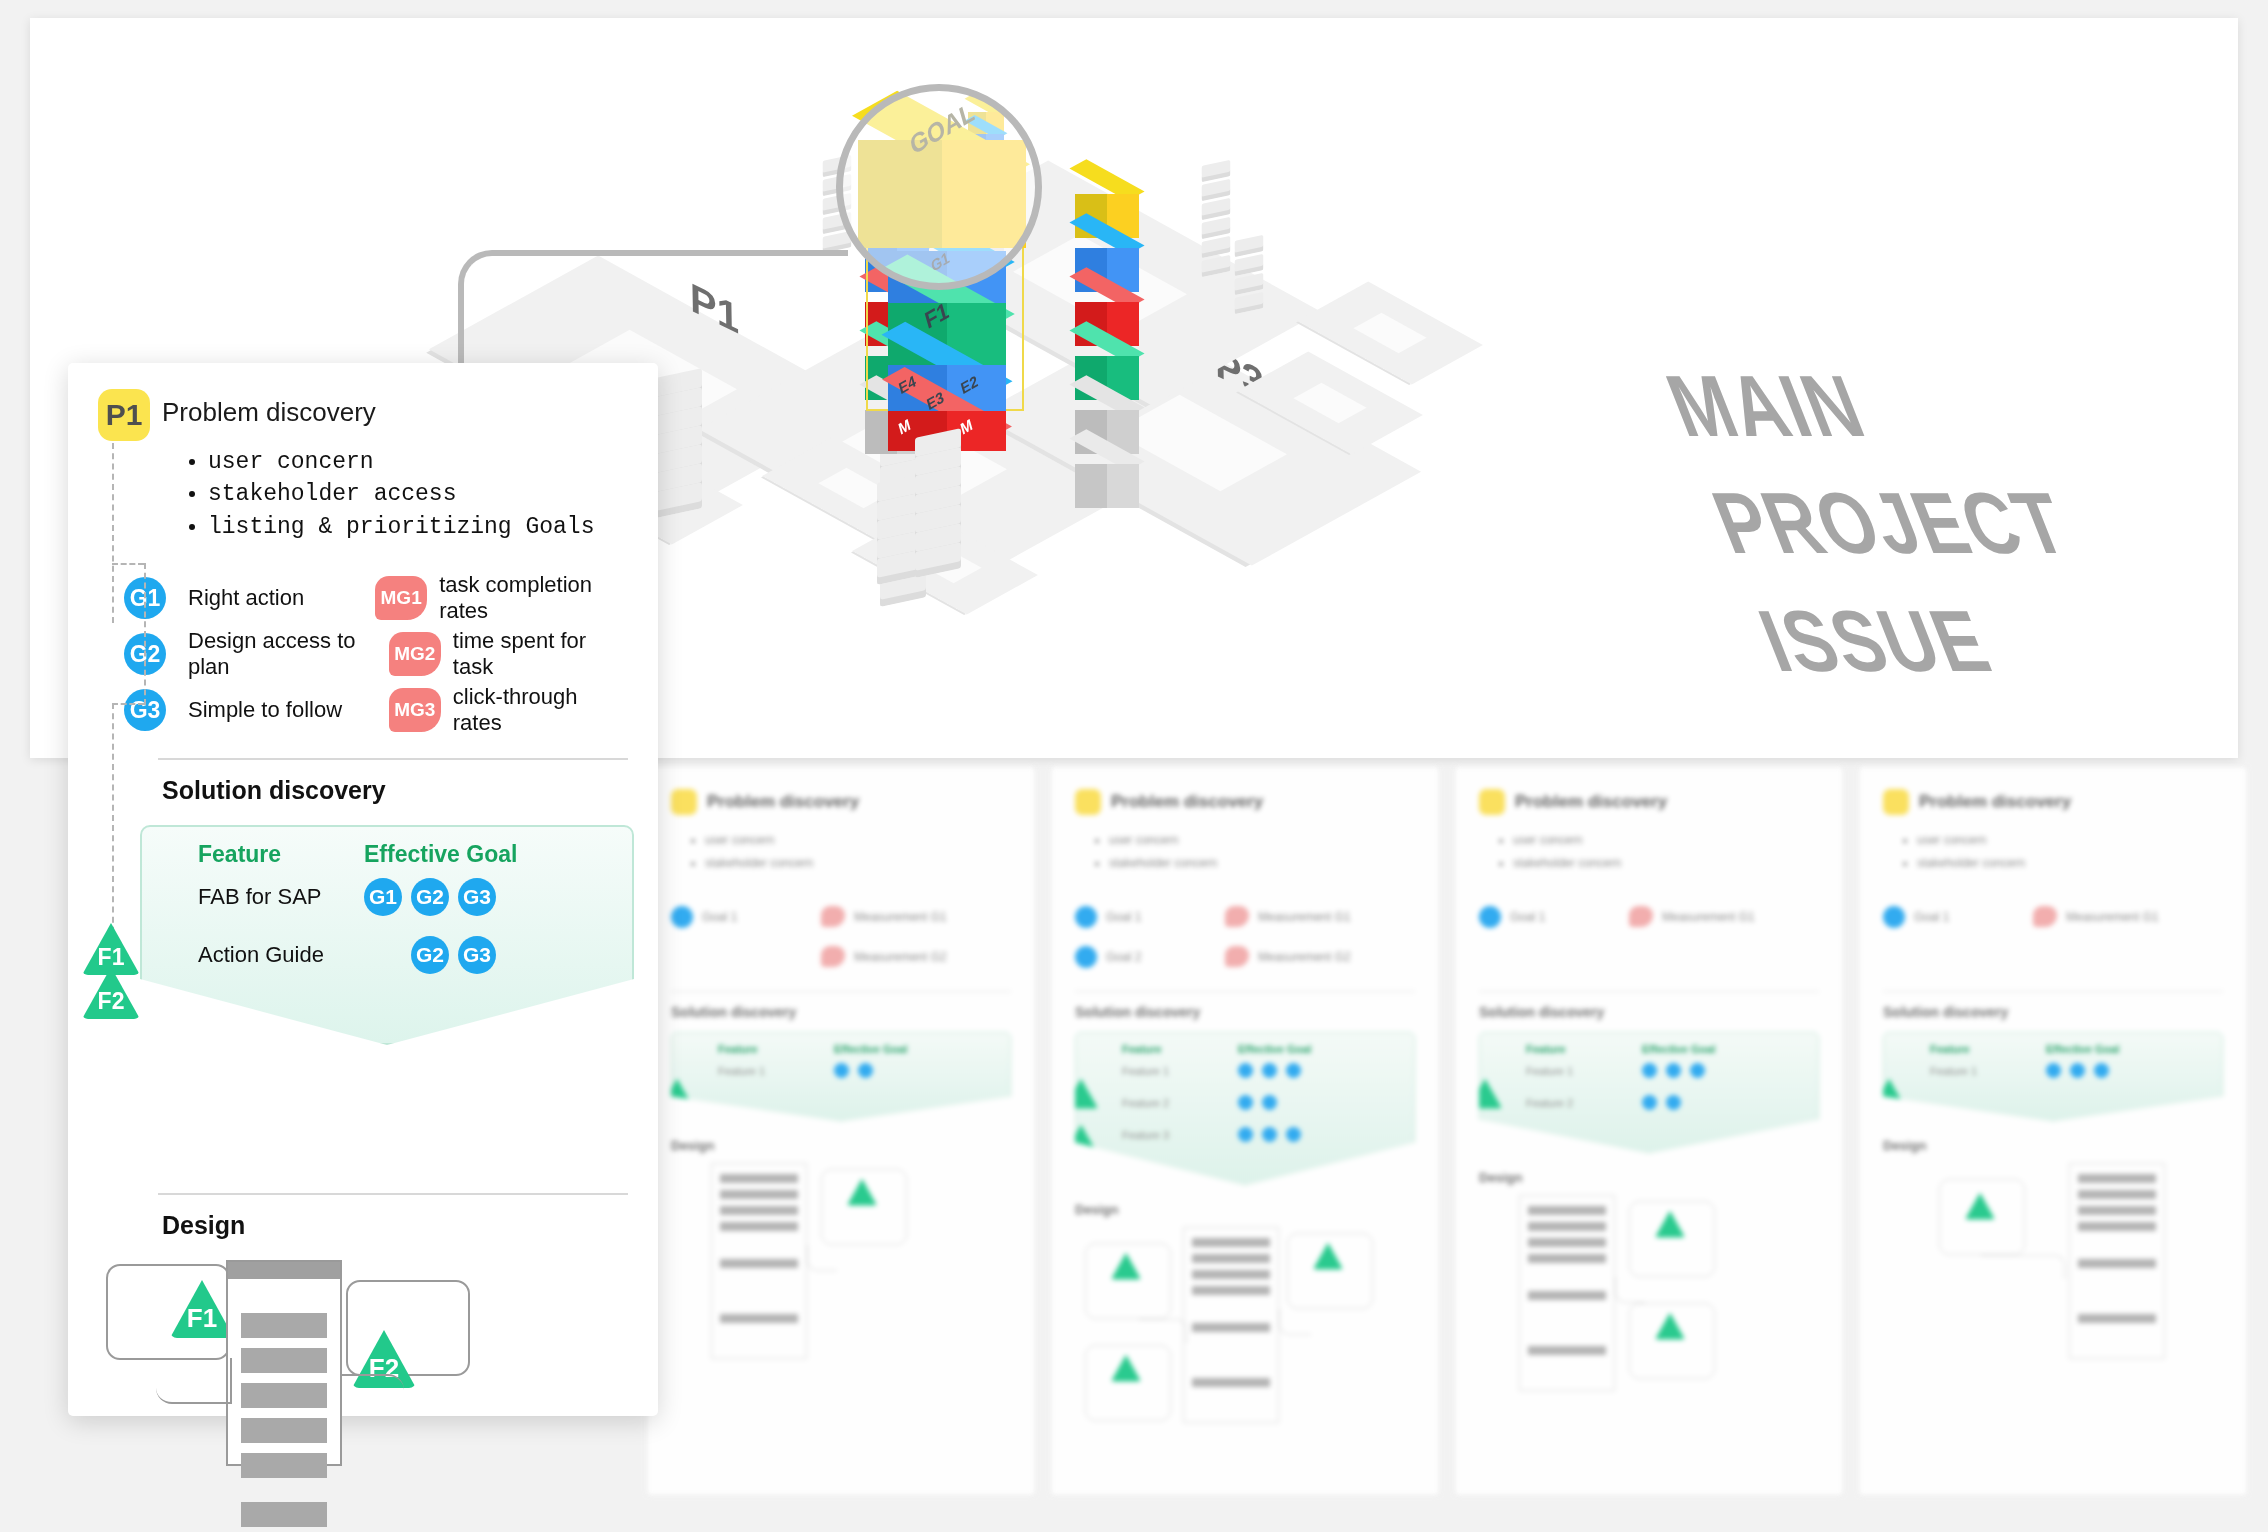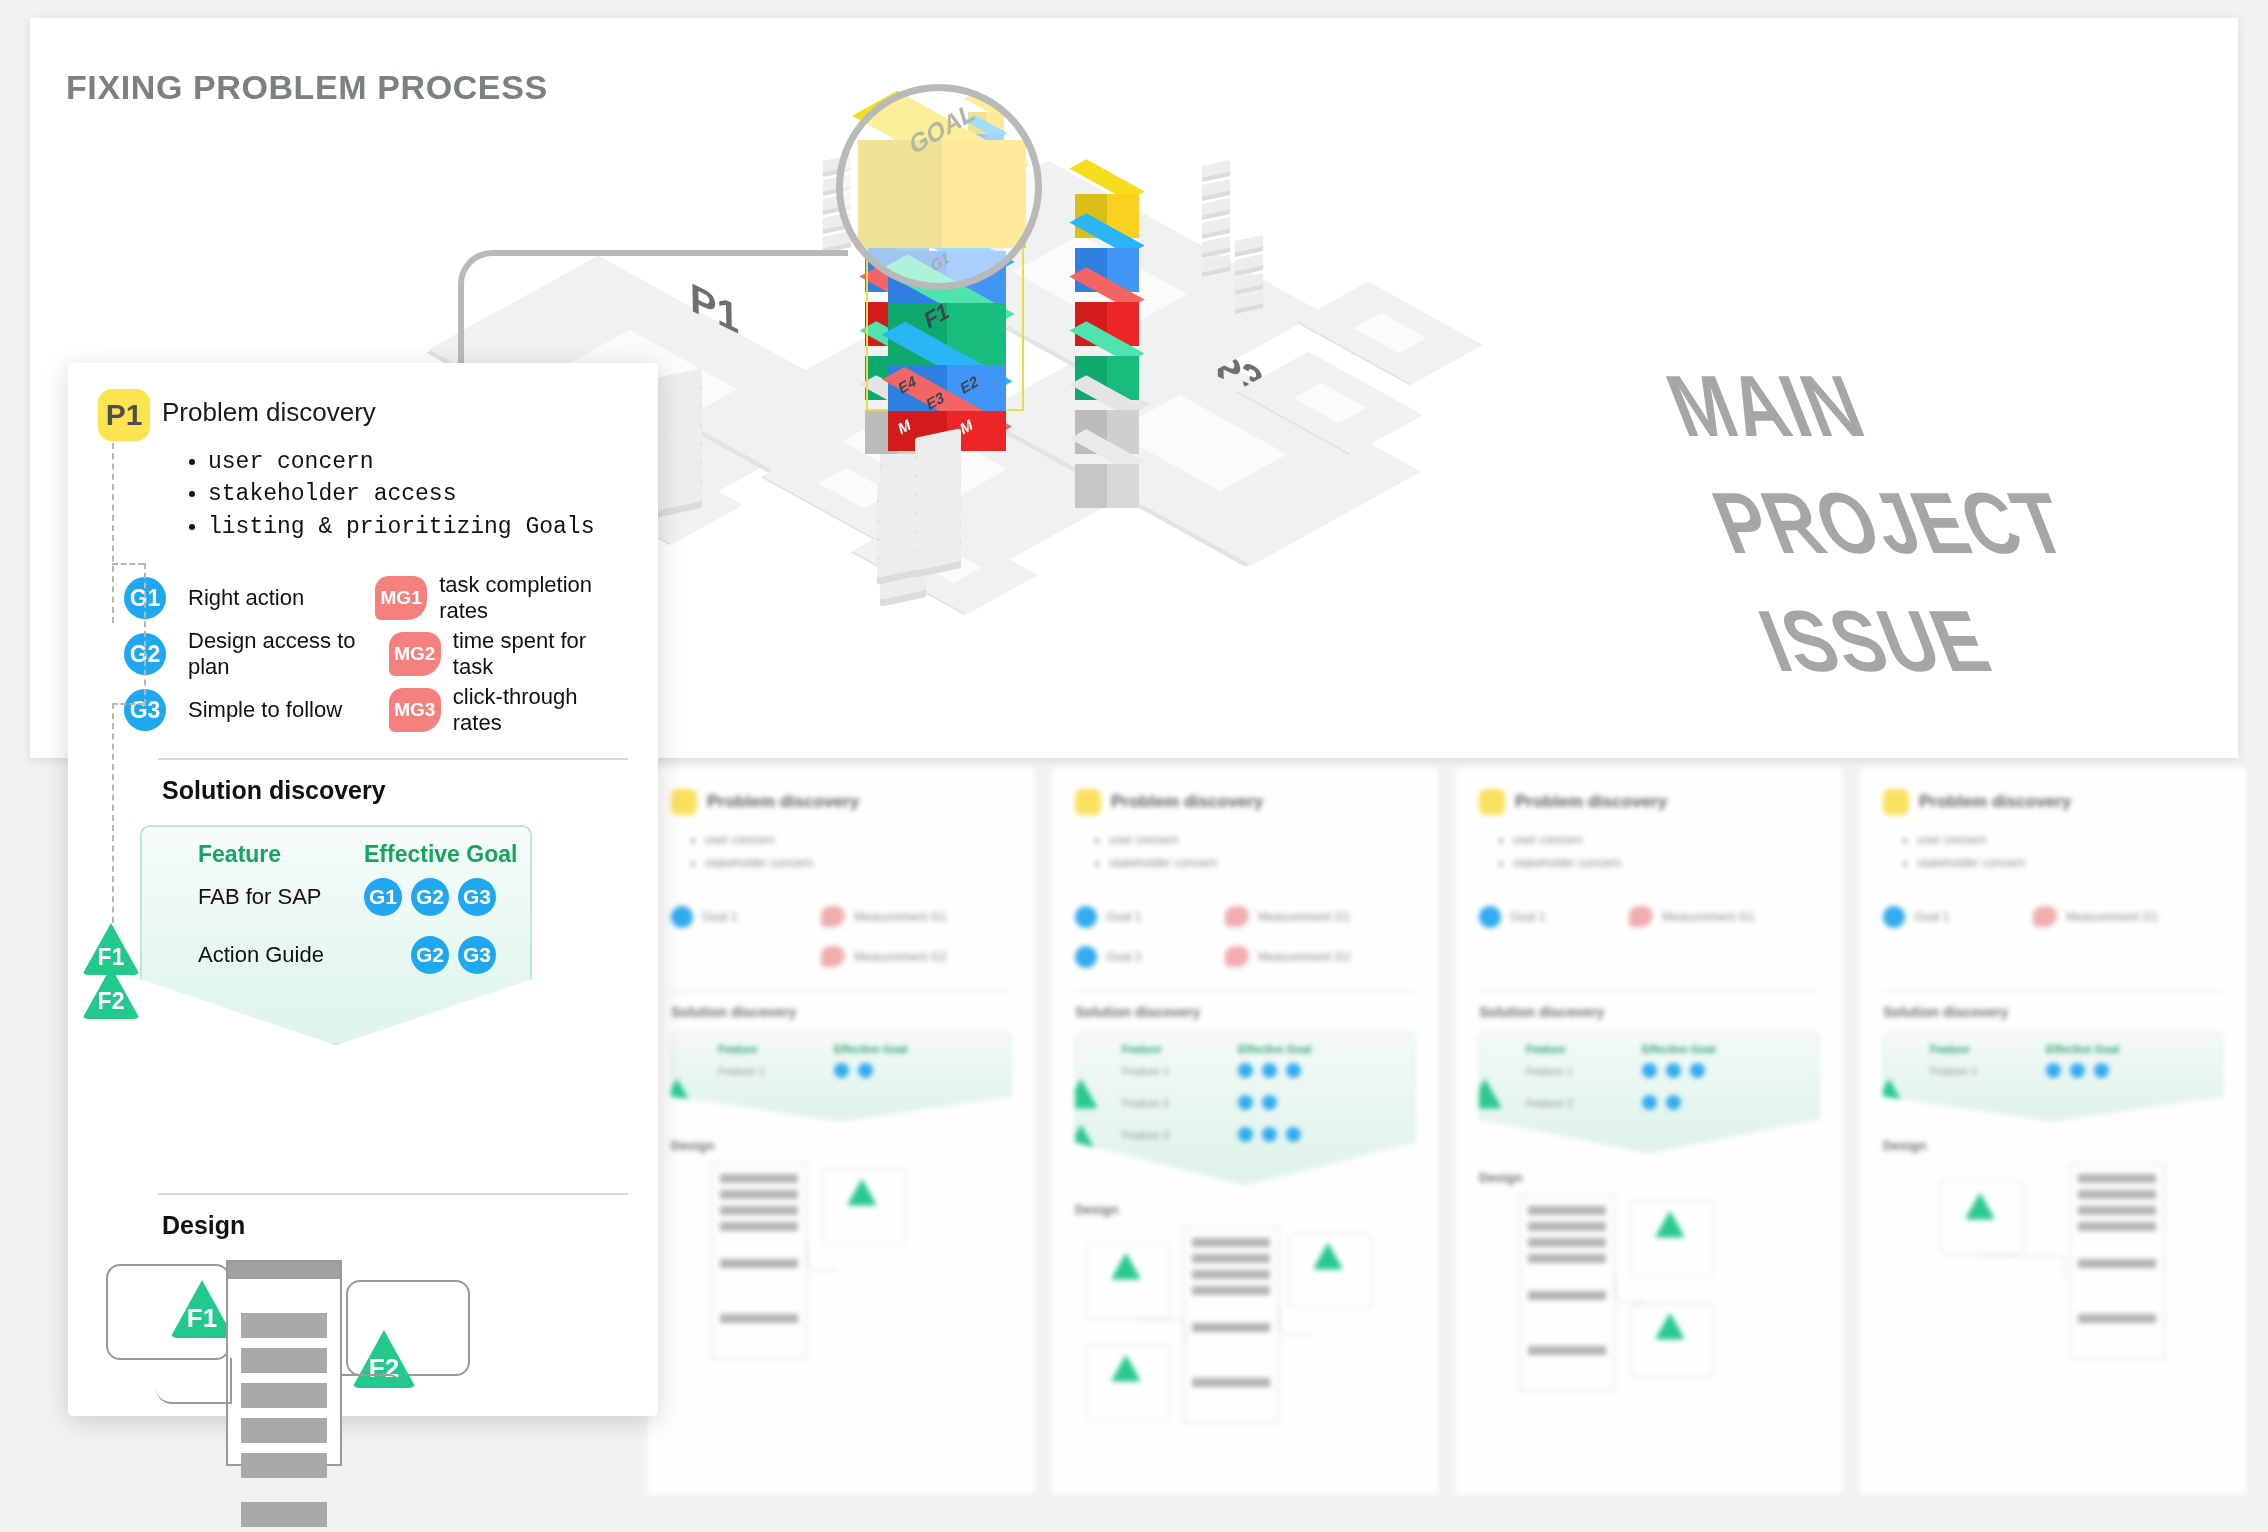--- a/index.html
+++ b/index.html
@@ -176,21 +176,21 @@
   .g-label { font-size: 22px; color: #111; margin-left: 22px; width: 206px; }
   .mg-badge {
     width: 52px; height: 44px; background: #f5817f; border-radius: 14px 14px 20px 6px;
     color: #fff; font-size: 19px; font-weight: bold;
     display: flex; align-items: center; justify-content: center; flex: none;
   }
   .mg-label { font-size: 22px; color: #111; margin-left: 12px; }
   .d-rule { margin: 20px 0 0 60px; border-top: 2px solid #d8d8d8; }
   .d-sec { font-size: 25px; font-weight: bold; color: #111; margin: 16px 0 0 64px; }
   .sol-panel {
-    position: relative; margin: 20px 0 0 42px; width: 392px; height: 220px;
+    position: relative; margin: 20px 0 0 42px; width: 494px; height: 220px;
     background: linear-gradient(#f6fcfa,#ddf4ec);
     border: 2px solid #bfe7d7; border-radius: 10px;
     clip-path: polygon(0 0,100% 0,100% 70%,50% 100%,0 70%);
   }
   .sp-h { display: flex; padding: 14px 0 0 56px; font-size: 23px; font-weight: bold; color: #16a45f; }
   .sp-h .c1 { width: 166px; }
   .sp-row { display: flex; align-items: center; padding-left: 56px; height: 58px; font-size: 22px; color: #111; }
   .sp-row .c1 { width: 166px; }
   .gmini { width: 38px; height: 38px; border-radius: 50%; background: #1fa8ef; color: #fff;
            font-size: 21px; font-weight: bold; display: flex; align-items: center; justify-content: center; margin-right: 9px; }
@@ -214,21 +214,20 @@
   .dw-link { position: absolute; border: 2px solid #9a9a9a; }
   .dash { position: absolute; border-left: 2px dashed #b5b5b5; }
   .dash-h { position: absolute; border-top: 2px dashed #b5b5b5; }
 </style>
 </head>
 <body>
 
 <div id="stage">
 
   <div class="hero">
-    <div class="hero-title">FIXING PROBLEM PROCESS</div>
 
     <div class="scene">
 
       <div class="plat" style="left:470px;top:210px">
         <div class="top"></div>
           <div class="hole"></div>
       </div>
       <div class="plat-label" style="left:660px;top:268px">P1</div>
 
       <div class="plat" style="left:740px;top:290px">

